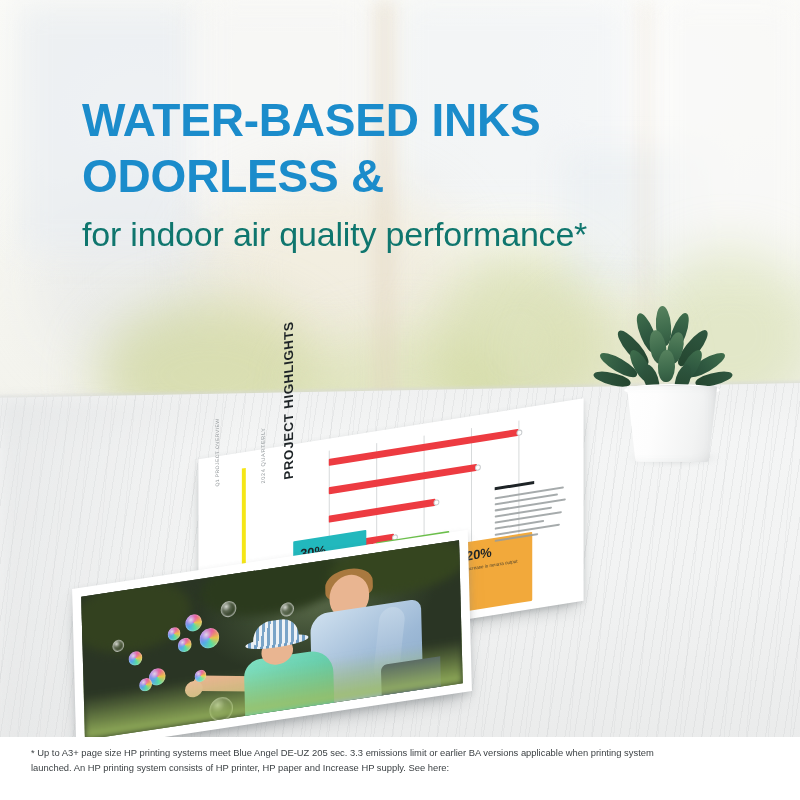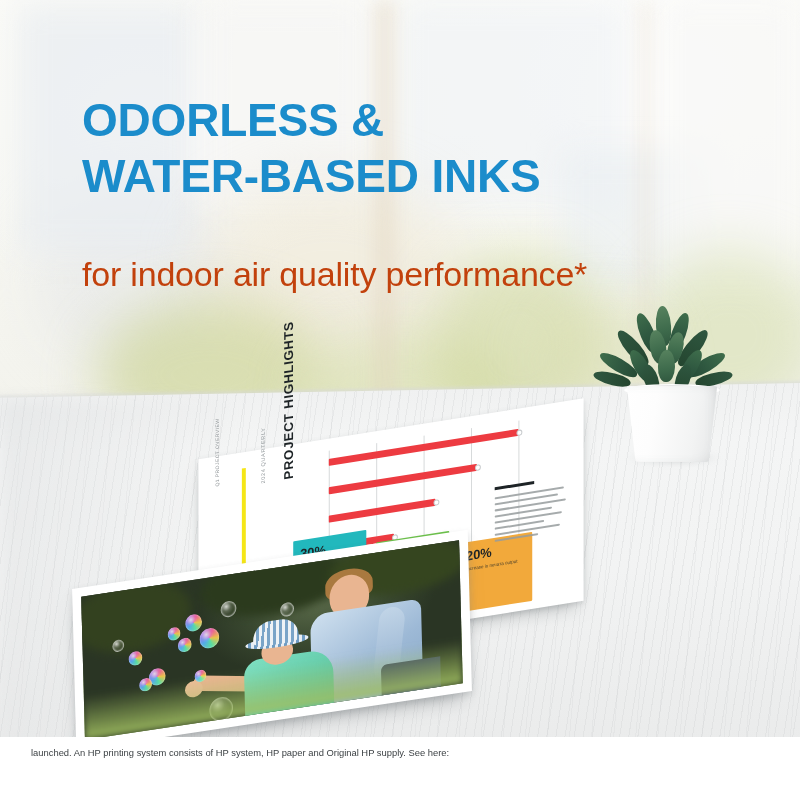--- a/index.html
+++ b/index.html
@@ -342,23 +342,24 @@
         <div class="bubble plain" style="left:200px;top:36px;width:12px;height:12px;"></div>
         <div class="bubble plain" style="left:126px;top:120px;width:22px;height:22px;"></div>
         <div class="bubble plain" style="left:30px;top:48px;width:10px;height:10px;"></div>
 
         <div class="ph-grass-blur"></div>
       </div>
     </div>
   </div>
 
   <div class="headline" style="color:#1b8ccb;">
+    <span class="l">WATER-BASED INKS</span>
     <span class="l">ODORLESS &amp;</span>
-    <span class="l">WATER-BASED INKS</span>
-  </div>
-  <div class="subhead" style="color:#c2410c;margin-top:40px;">for indoor air quality performance*</div>
+  </div>
+  <div class="subhead" style="color:#0f766e;">for indoor air quality performance*</div>
 
   <div class="footnote-band"></div>
   <div class="footnote">
-    <p>launched. An HP printing system consists of HP system, HP paper and Original HP supply. See here:</p>
+    <p>* Up to A3+ page size HP printing systems meet Blue Angel DE-UZ 205 sec. 3.3 emissions limit or earlier BA versions applicable when printing system</p>
+    <p>launched. An HP printing system consists of HP printer, HP paper and Increase HP supply. See here:</p>
   </div>
 
 </div>
 
 </body></html>

